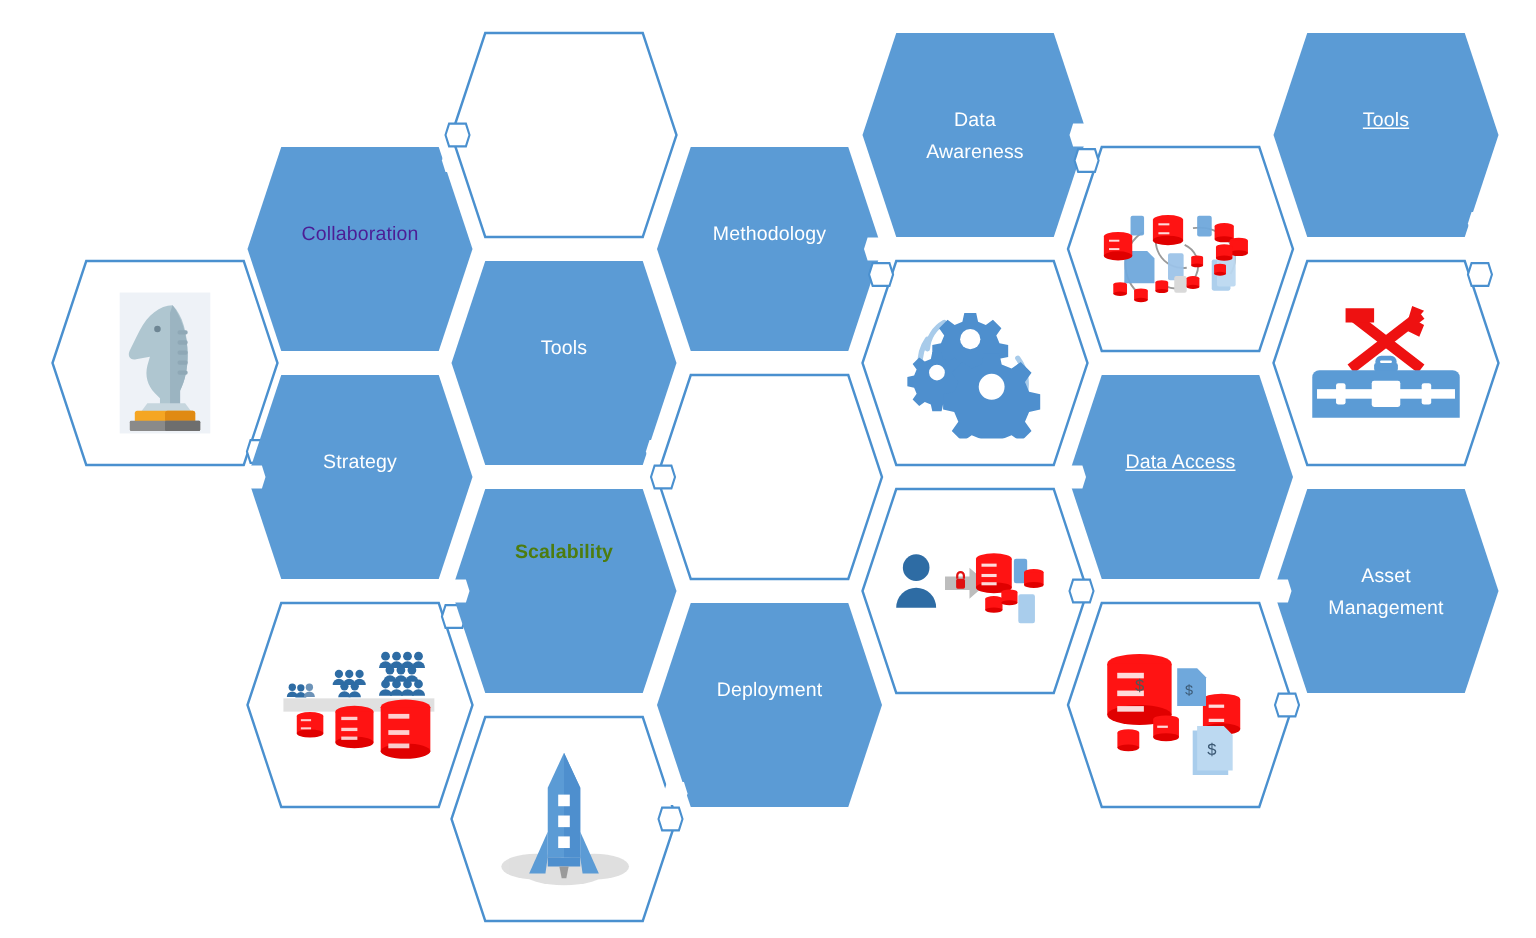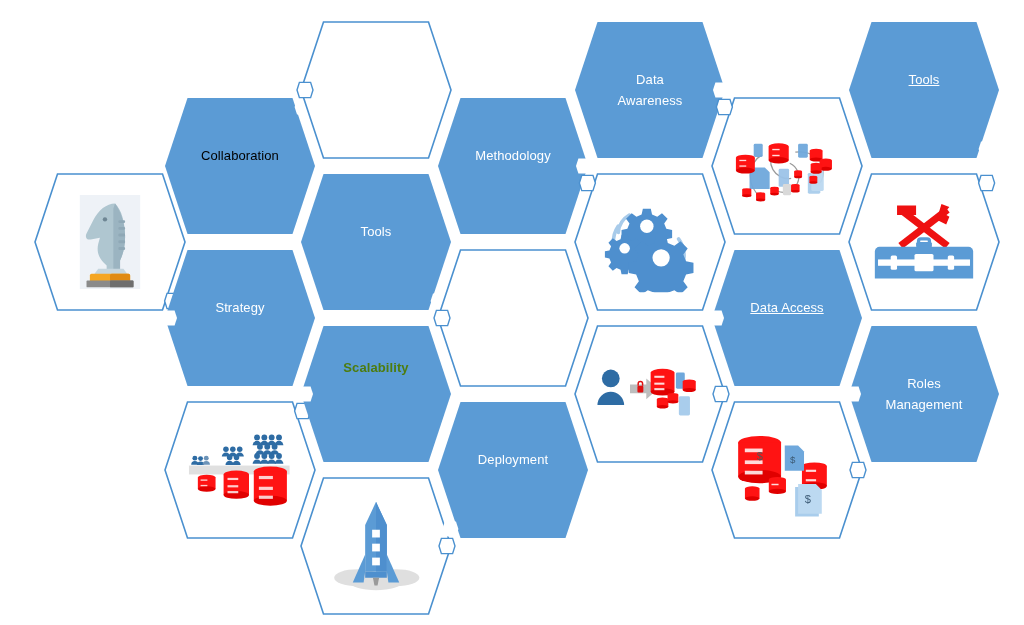--- a/index.html
+++ b/index.html
@@ -439,26 +439,26 @@
           <use href="#sym-toolbox-hammer-wrench-icon" x="868.5" y="191.68" width="111" height="100.64"></use>
           <path d="M 978.625 183 L 981.025 175.4 L 992.225 175.4 L 994.625 183 L 992.225 190.6 L 981.025 190.6 Z" fill="#FFFFFF" stroke="#4A90CF" stroke-width="1.4"></path>
         </g>
         <g>
           <path d="M 849 394 L 871.5 326 L 976.5 326 L 999 394 L 976.5 462 L 871.5 462 Z" fill="#5B9BD5" stroke="none"></path>
           <path d="M 845 394 L 847.4 386.4 L 858.6 386.4 L 861 394 L 858.6 401.6 L 847.4 401.6 Z" fill="#FFFFFF" stroke="none"></path>
         </g>
       </g>
   </svg>
   <div id="labels-layer">
-      <div class="hex-label" style="width: 150px; left: 165px; top: 145px; color: #000000;">Collaboration</div>
+      <div class="hex-label" style="width: 150px; left: 165px; top: 145px; color: #4c1d95;">Collaboration</div>
       <div class="hex-label" style="width: 150px; left: 165px; top: 297px; color: rgb(255, 255, 255);">Strategy</div>
       <div class="hex-label" style="width: 150px; left: 301px; top: 221px; color: rgb(255, 255, 255);">Tools</div>
       <div class="hex-label" style="width: 150px; left: 301px; top: 357px; color: #4d7c0f; font-weight: bold;">Scalability</div>
       <div class="hex-label" style="width: 150px; left: 438px; top: 145px; color: rgb(255, 255, 255);">Methodology</div>
       <div class="hex-label" style="width: 150px; left: 438px; top: 449px; color: rgb(255, 255, 255);">Deployment</div>
       <div class="hex-label" style="width: 150px; left: 575px; top: 69px; color: rgb(255, 255, 255);">Data
 Awareness</div>
       <div class="hex-label" style="width: 150px; left: 712px; top: 297px; color: rgb(255, 255, 255); text-decoration: underline;">Data Access</div>
       <div class="hex-label" style="width: 150px; left: 849px; top: 69px; color: rgb(255, 255, 255); text-decoration: underline;">Tools</div>
-      <div class="hex-label" style="width: 150px; left: 849px; top: 373px; color: rgb(255, 255, 255);">Roles
+      <div class="hex-label" style="width: 150px; left: 849px; top: 373px; color: rgb(255, 255, 255);">Asset
 Management</div>
     </div>
 </div>
 
 </body></html>

